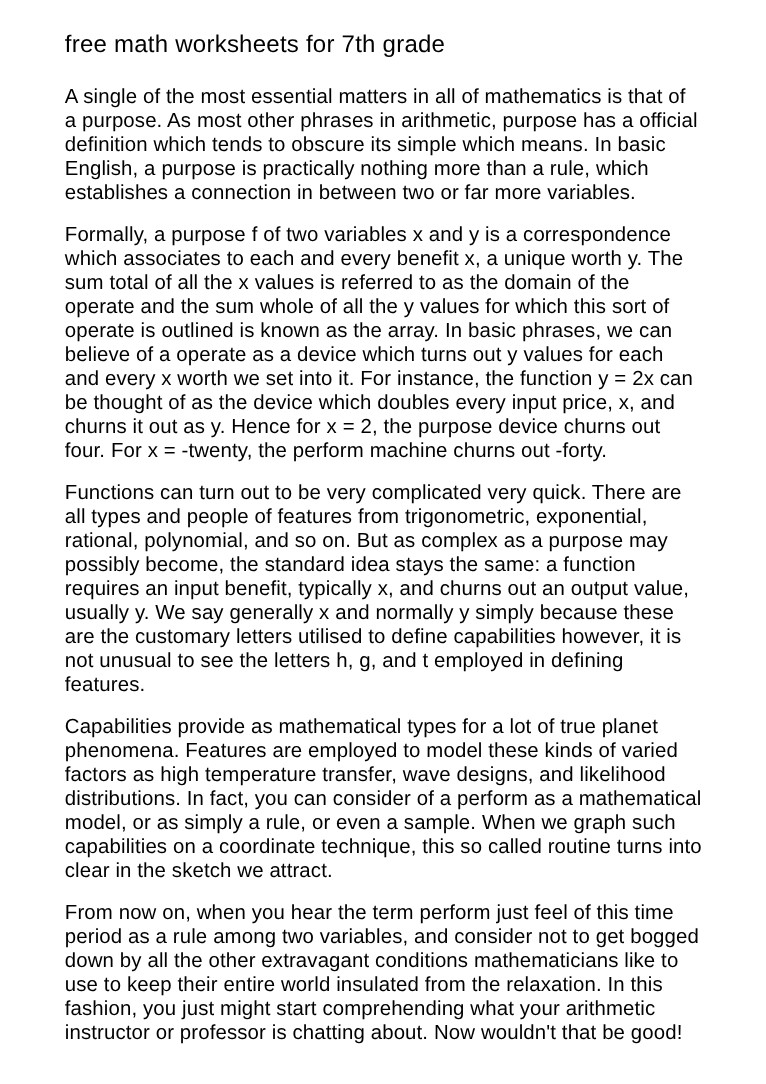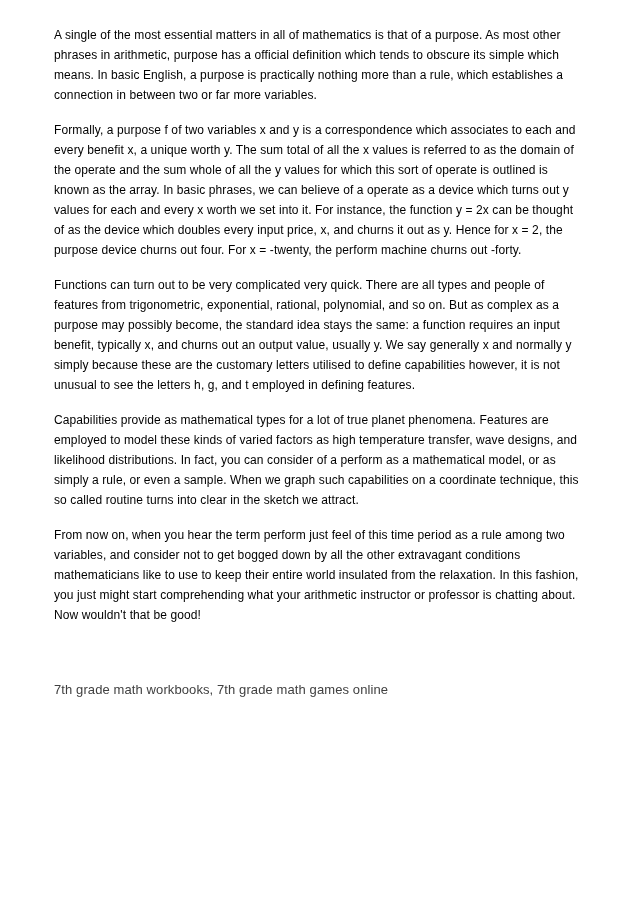--- a/index.html
+++ b/index.html
@@ -24,21 +24,21 @@
       font-family: "Liberation Sans", sans-serif;
       font-size: 20px;
       font-weight: 400;
       line-height: 24px;
       letter-spacing: 0.2px;
       margin: 0 0 22px 0;
       color: #000000;
     }
     .doc-paragraph {
       font-family: "Liberation Sans", sans-serif;
-      font-size: 12px;
+      font-size: 17px;
       font-weight: 400;
       line-height: 20px;
       letter-spacing: 0.1px;
       margin: 0 0 15px 0;
       color: #000000;
     }
     .doc-footer-line {
       font-family: "Liberation Sans", sans-serif;
       font-size: 13px;
       font-weight: 400;
@@ -46,20 +46,21 @@
       letter-spacing: 0.1px;
       margin: 55px 0 0 0;
       color: #404040;
     }
   </style>
 </head>
 <body>
 
 <div class="page">
   <div class="content">
+    <h1 class="doc-title">free math worksheets for 7th grade</h1>
 
     <p class="doc-paragraph">A single of the most essential matters in all of mathematics is that of a purpose. As most other phrases in arithmetic, purpose has a official definition which tends to obscure its simple which means. In basic English, a purpose is practically nothing more than a rule, which establishes a connection in between two or far more variables.</p>
 
     <p class="doc-paragraph">Formally, a purpose f of two variables x and y is a correspondence which associates to each and every benefit x, a unique worth y. The sum total of all the x values is referred to as the domain of the operate and the sum whole of all the y values for which this sort of operate is outlined is known as the array. In basic phrases, we can believe of a operate as a device which turns out y values for each and every x worth we set into it. For instance, the function y = 2x can be thought of as the device which doubles every input price, x, and churns it out as y. Hence for x = 2, the purpose device churns out four. For x = -twenty, the perform machine churns out -forty.</p>
 
     <p class="doc-paragraph">Functions can turn out to be very complicated very quick. There are all types and people of features from trigonometric, exponential, rational, polynomial, and so on. But as complex as a purpose may possibly become, the standard idea stays the same: a function requires an input benefit, typically x, and churns out an output value, usually y. We say generally x and normally y simply because these are the customary letters utilised to define capabilities however, it is not unusual to see the letters h, g, and t employed in defining features.</p>
 
     <p class="doc-paragraph">Capabilities provide as mathematical types for a lot of true planet phenomena. Features are employed to model these kinds of varied factors as high temperature transfer, wave designs, and likelihood distributions. In fact, you can consider of a perform as a mathematical model, or as simply a rule, or even a sample. When we graph such capabilities on a coordinate technique, this so called routine turns into clear in the sketch we attract.</p>
 
     <p class="doc-paragraph">From now on, when you hear the term perform just feel of this time period as a rule among two variables, and consider not to get bogged down by all the other extravagant conditions mathematicians like to use to keep their entire world insulated from the relaxation. In this fashion, you just might start comprehending what your arithmetic instructor or professor is chatting about. Now wouldn't that be good!</p>

